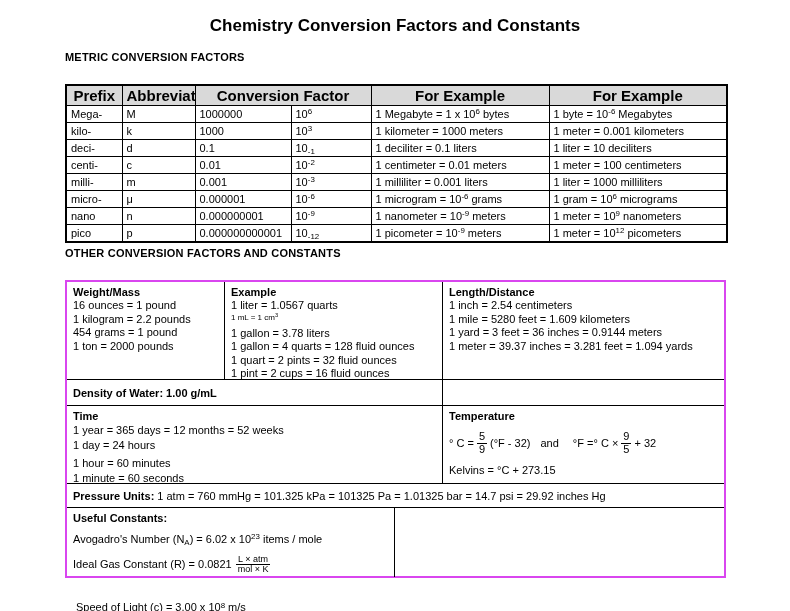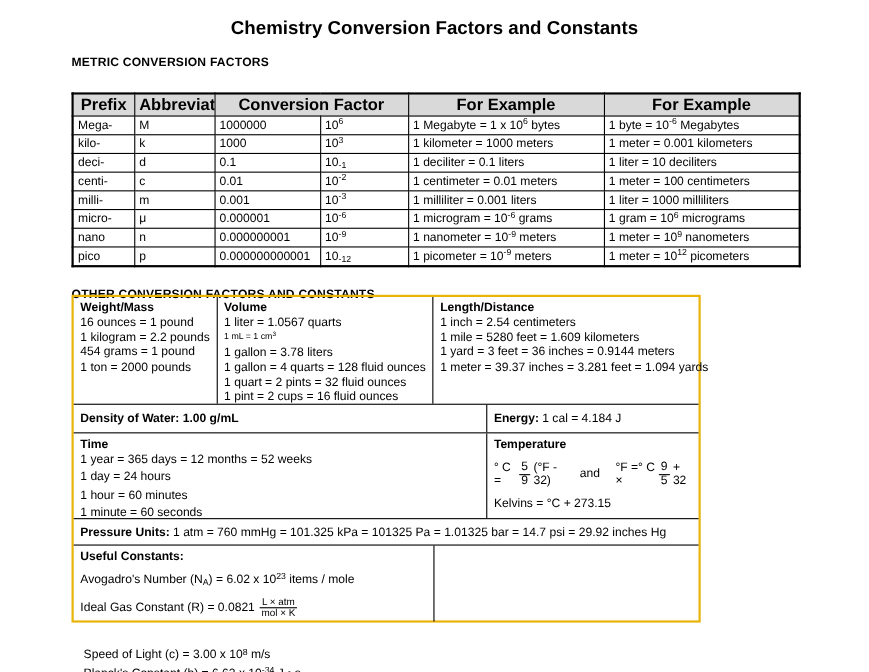--- a/index.html
+++ b/index.html
@@ -9,42 +9,42 @@
     overflow:hidden;
   }
   .page-title{
     position:absolute;top:16px;left:0;width:790px;text-align:center;
     font-size:17px;font-weight:bold;
   }
   .section-heading{
     position:absolute;left:65px;font-size:11px;font-weight:bold;letter-spacing:.2px;
   }
   .heading-metric{top:51px;}
-  .heading-other{top:262px;}
+  .heading-other{top:247px;}
 
   
   table.metric{
     position:absolute;left:65px;top:84px;width:661px;
     border-collapse:collapse;table-layout:fixed;
     border:2px solid #000;font-size:11px;
   }
   table.metric th,table.metric td{
     border:1px solid #000;padding:0 4px;overflow:hidden;white-space:nowrap;
   }
   table.metric th{
     background:#d9d9d9;height:19px;font-size:15px;font-weight:bold;text-align:center;
   }
   table.metric td{height:16px;text-align:left;}
   sup{font-size:0.72em;position:relative;top:-0.45em;vertical-align:baseline;line-height:0;}
   sub{font-size:0.72em;position:relative;top:0.2em;vertical-align:baseline;line-height:0;}
 
   
   .box{
-    position:absolute;left:65px;top:268px;width:572px;height:298px;
-    border:2px solid #eab308;box-sizing:border-box;font-size:11px;
+    position:absolute;left:65px;top:280px;width:661px;height:298px;
+    border:2px solid #d946ef;box-sizing:border-box;font-size:11px;
   }
   .box *{box-sizing:border-box;}
   .brow{display:flex;border-bottom:1px solid #000;}
   .brow:last-child{border-bottom:none;flex-direction:column;}
   .bcell{padding:3px 6px;}
   .rt{border-right:1px solid #000;}
   .rowA{height:98px;}
   .rowB{height:26px;}
   .rowC{height:78px;}
   .rowD{height:24px;text-align:center;}
@@ -180,45 +180,41 @@
 
     <div class="brow rowA">
       <div class="bcell rt w-wm">
         <div class="cell-title">Weight/Mass</div>
         <div class="line">16 ounces = 1 pound</div>
         <div class="line">1 kilogram = 2.2 pounds</div>
         <div class="line">454 grams = 1 pound</div>
         <div class="line">1 ton = 2000 pounds</div>
       </div>
       <div class="bcell rt w-vol">
-        <div class="cell-title">Volume</div>
+        <div class="cell-title">Example</div>
         <div class="line">1 liter = 1.0567 quarts</div>
         <div class="note">1 mL = 1 cm<sup>3</sup></div>
         <div class="gap"></div>
         <div class="line">1 gallon = 3.78 liters</div>
         <div class="line">1 gallon = 4 quarts = 128 fluid ounces</div>
         <div class="line">1 quart = 2 pints = 32 fluid ounces</div>
         <div class="line">1 pint = 2 cups = 16 fluid ounces</div>
       </div>
       <div class="bcell grow">
         <div class="cell-title">Length/Distance</div>
         <div class="line">1 inch = 2.54 centimeters</div>
         <div class="line">1 mile = 5280 feet = 1.609 kilometers</div>
         <div class="line">1 yard = 3 feet = 36 inches = 0.9144 meters</div>
         <div class="line">1 meter = 39.37 inches = 3.281 feet = 1.094 yards</div>
       </div>
     </div>
 
     <div class="brow rowB">
       <div class="bcell rt w-left2 vcenter">
         <span class="lbl">Density of Water: 1.00 g/mL</span>
-      </div>
-      <div class="bcell grow vcenter">
-        <span class="lbl">Energy:</span>
-        <span class="val">1 cal = 4.184 J</span>
       </div>
     </div>
 
     <div class="brow rowC">
       <div class="bcell rt w-left2">
         <div class="cell-title">Time</div>
         <div class="tline">1 year = 365 days = 12 months = 52 weeks</div>
         <div class="tline">1 day = 24 hours</div>
         <div class="tline" style="margin-top:4px">1 hour = 60 minutes</div>
         <div class="tline">1 minute = 60 seconds</div>

